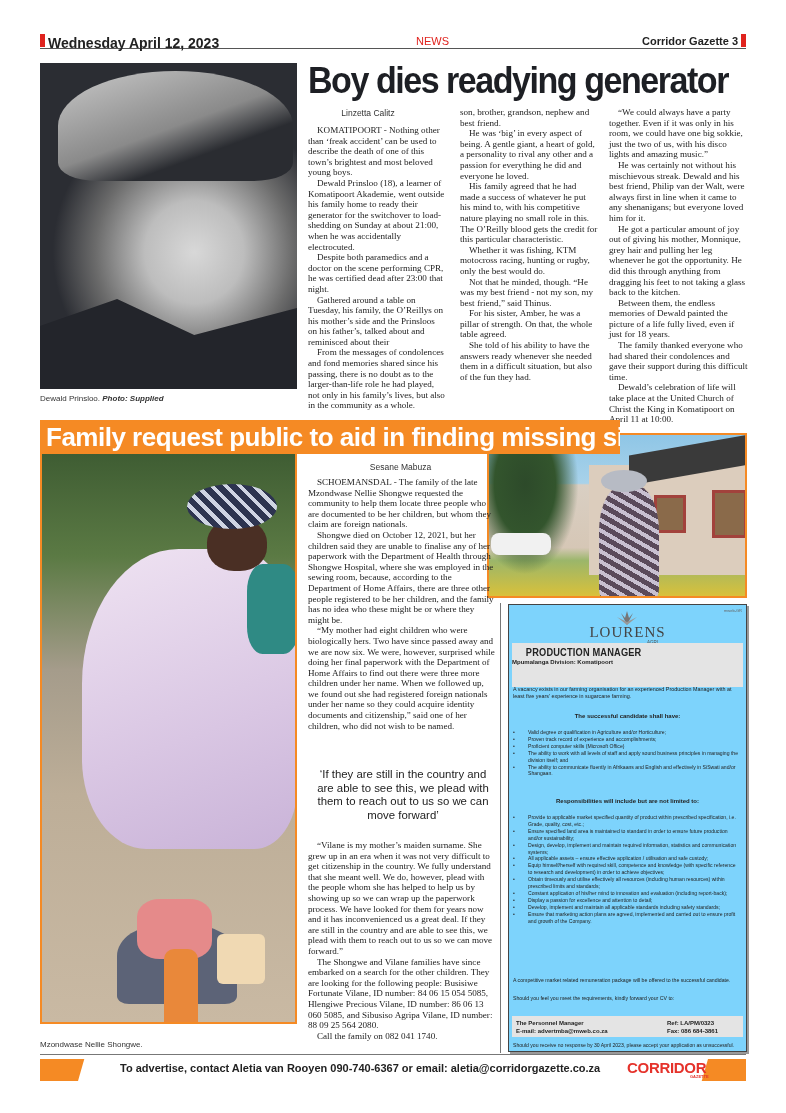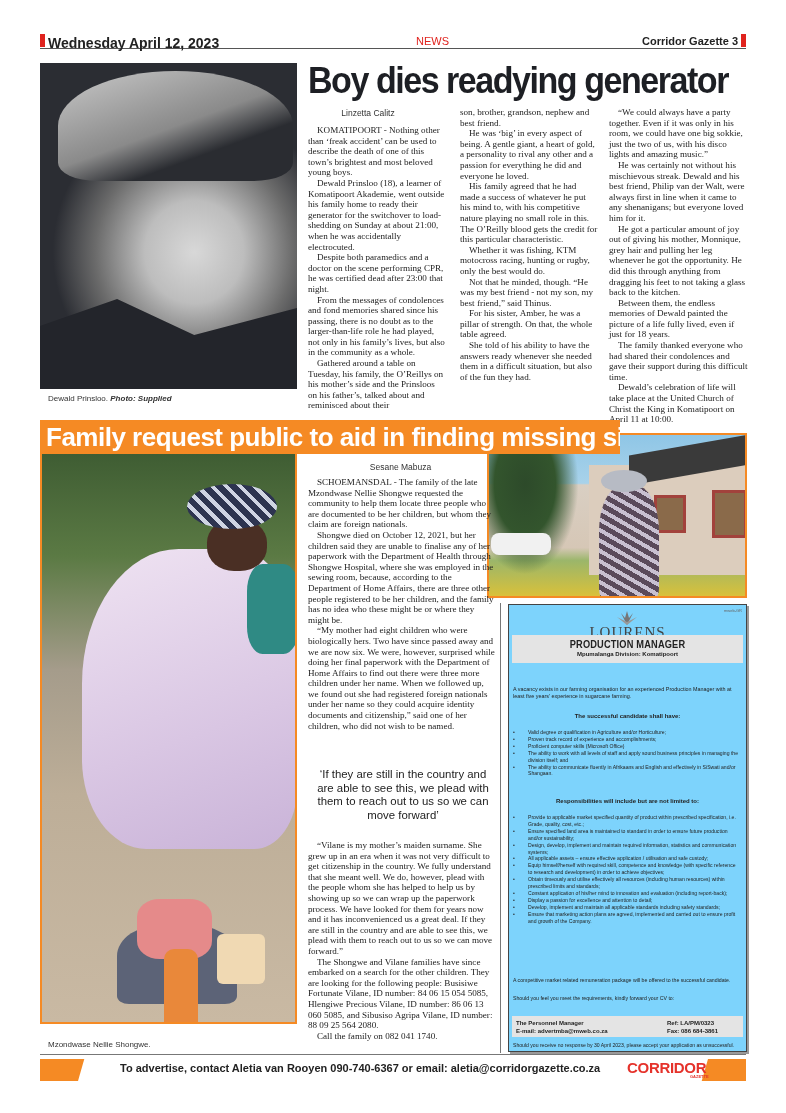--- a/index.html
+++ b/index.html
@@ -11,21 +11,21 @@
   .page-header .rbar { position: absolute; right: 0; top: 1px; width: 5px; height: 13px; background: #e0231e; }
   .page-header .date { position: absolute; left: 8px; top: 2px; font-family: "Liberation Sans", sans-serif; font-size: 14px; font-weight: bold; color: #222; }
   .page-header .section { position: absolute; left: 376px; top: 2px; font-family: "Liberation Sans", sans-serif; font-size: 11px; color: #e0231e; }
   .page-header .pub { position: absolute; right: 8px; top: 2px; font-family: "Liberation Sans", sans-serif; font-size: 11px; font-weight: bold; color: #222; }
 
   
   .photo1 { position: absolute; left: 40px; top: 63px; width: 257px; height: 326px; overflow: hidden;
     background: radial-gradient(ellipse 55% 45% at 60% 58%, #d8d8d8 0%, #bdbdbd 35%, #6b6b6b 70%, #2b2d33 100%); }
   .photo1 .cap { position: absolute; left: 18px; top: 8px; width: 235px; height: 110px; border-radius: 60% 60% 20% 20%; background: linear-gradient(160deg, #c9c9c9, #8a8a8a 50%, #2a2c31 70%); }
   .photo1 .shirt { position: absolute; left: 0; bottom: 0; width: 257px; height: 90px; background: #23252b; clip-path: polygon(0 30%, 30% 0, 60% 40%, 100% 10%, 100% 100%, 0 100%); }
-  .caption { position: absolute; font-family: "Liberation Sans", sans-serif; font-size: 8px; color: #333; margin-left: 8px; }
+  .caption { position: absolute; font-family: "Liberation Sans", sans-serif; font-size: 8px; color: #333; }
   .caption b { font-style: italic; }
 
   .headline1 { position: absolute; left: 308px; top: 60px; width: 440px; font-family: "Liberation Sans", sans-serif; font-weight: bold; font-size: 37px; letter-spacing: -1.6px; color: #1d1f24; transform: scaleX(0.92); transform-origin: left top; white-space: nowrap; }
   .byline { position: absolute; font-family: "Liberation Sans", sans-serif; font-size: 8.5px; color: #333; text-align: center; }
   .col { position: absolute; font-size: 9.1px; line-height: 10.6px; color: #222; }
   .col p { text-indent: 9px; }
 
   
   .headline2 { position: absolute; left: 40px; top: 420px; width: 580px; height: 34px; background: #f58a24; color: #fff; font-family: "Liberation Sans", sans-serif; font-size: 26px; line-height: 34px; padding-left: 6px; letter-spacing: -0.5px; white-space: nowrap; overflow: hidden; }
   .photo2 { position: absolute; left: 40px; top: 454px; width: 257px; height: 570px; border: 2px solid #f58a24; border-top: none; overflow: hidden;
@@ -52,21 +52,21 @@
 
   .pullquote { position: absolute; left: 312px; top: 768px; width: 182px; font-family: "Liberation Sans", sans-serif; font-size: 11.4px; line-height: 13.5px; text-align: center; color: #222; }
 
   
   .ad { position: absolute; left: 508px; top: 604px; width: 239px; height: 448px; border: 1px solid #444; box-shadow: 2px 2px 0 #999; background: #7dd3fc; font-family: "Liberation Sans", sans-serif; color: #222; }
   .ad .vac-code { position: absolute; right: 4px; top: 3px; font-size: 4px; color: #666; }
   .ad .logo-leaf { position: absolute; left: 106px; top: 6px; width: 24px; height: 14px; }
   .ad .logo { position: absolute; left: 0; width: 100%; top: 19px; text-align: center; font-family: "Liberation Serif", serif; font-size: 15px; letter-spacing: 1px; color: #444; }
   .ad .logo-line { position: absolute; left: 80px; top: 38px; width: 60px; height: 1px; background: #999; }
   .ad .logo-sub { position: absolute; left: 138px; top: 35px; font-size: 4.5px; color: #555; }
-  .ad .title-box { position: absolute; left: 3px; top: 30px; width: 231px; height: 28px; background: #e4e4e4; text-align: center; }
+  .ad .title-box { position: absolute; left: 3px; top: 38px; width: 231px; height: 44px; background: #e4e4e4; }
   .ad .title { font-size: 10.5px; font-weight: bold; margin-top: 3px; letter-spacing: 0.2px; transform: scaleX(0.88); }
   .ad .subtitle { font-size: 6px; font-weight: bold; margin-top: 1px; }
   .ad .intro { position: absolute; left: 4px; top: 81px; width: 230px; font-size: 5.4px; line-height: 7.2px; }
   .ad .h { position: absolute; left: 0; width: 100%; text-align: center; font-size: 6px; font-weight: bold; }
   .ad ul { position: absolute; left: 4px; width: 228px; list-style: none; font-size: 5.1px; line-height: 6.9px; }
   .ad ul li { position: relative; padding-left: 15px; }
   .ad ul li::before { content: "•"; position: absolute; left: 0; }
   .ad .para { position: absolute; left: 4px; width: 230px; font-size: 5.2px; line-height: 7px; }
   .ad .contact-box { position: absolute; left: 3px; top: 411px; width: 231px; height: 21px; background: #e4e4e4; font-size: 6px; font-weight: bold; line-height: 8px; padding: 3px 4px; }
   .ad .contact-box .r { position: absolute; left: 155px; top: 3px; }
@@ -102,22 +102,22 @@
   <b>Photo: Supplied</b>
 </div>
 
 <h1 class="headline1">Boy dies readying generator</h1>
 <div class="byline" style="left:308px; top:108px; width:120px;">Linzetta Calitz</div>
 
 <div class="col" style="left:308px; top:125px; width:137px;">
   <p>KOMATIPOORT - Nothing other than ‘freak accident’ can be used to describe the death of one of this town’s brightest and most beloved young boys.</p>
   <p>Dewald Prinsloo (18), a learner of Komatipoort Akademie, went outside his family home to ready their generator for the switchover to load-shedding on Sunday at about 21:00, when he was accidentally electrocuted.</p>
   <p>Despite both paramedics and a doctor on the scene performing CPR, he was certified dead after 23:00 that night.</p>
+  <p>Gathered around a table on Tuesday, his family, the O’Reillys on his mother’s side and the Prinsloos on his father’s, talked about and reminisced about their</p>
   <p>From the messages of condolences and fond memories shared since his passing, there is no doubt as to the larger-than-life role he had played, not only in his family’s lives, but also in the community as a whole.</p>
-  <p>Gathered around a table on Tuesday, his family, the O’Reillys on his mother’s side and the Prinsloos on his father’s, talked about and reminisced about their</p>
 </div>
 <div class="col" style="left:460px; top:107px; width:138px;">
   <p style="text-indent:0">son, brother, grandson, nephew and best friend.</p>
   <p>He was ‘big’ in every aspect of being. A gentle giant, a heart of gold, a personality to rival any other and a passion for everything he did and everyone he loved.</p>
   <p>His family agreed that he had made a success of whatever he put his mind to, with his competitive nature playing no small role in this. The O’Reilly blood gets the credit for this particular characteristic.</p>
   <p>Whether it was fishing, KTM motocross racing, hunting or rugby, only the best would do.</p>
   <p>Not that he minded, though. “He was my best friend - not my son, my best friend,” said Thinus.</p>
   <p>For his sister, Amber, he was a pillar of strength. On that, the whole table agreed.</p>
   <p>She told of his ability to have the answers ready whenever she needed them in a difficult situation, but also of the fun they had.</p>
 </div>

